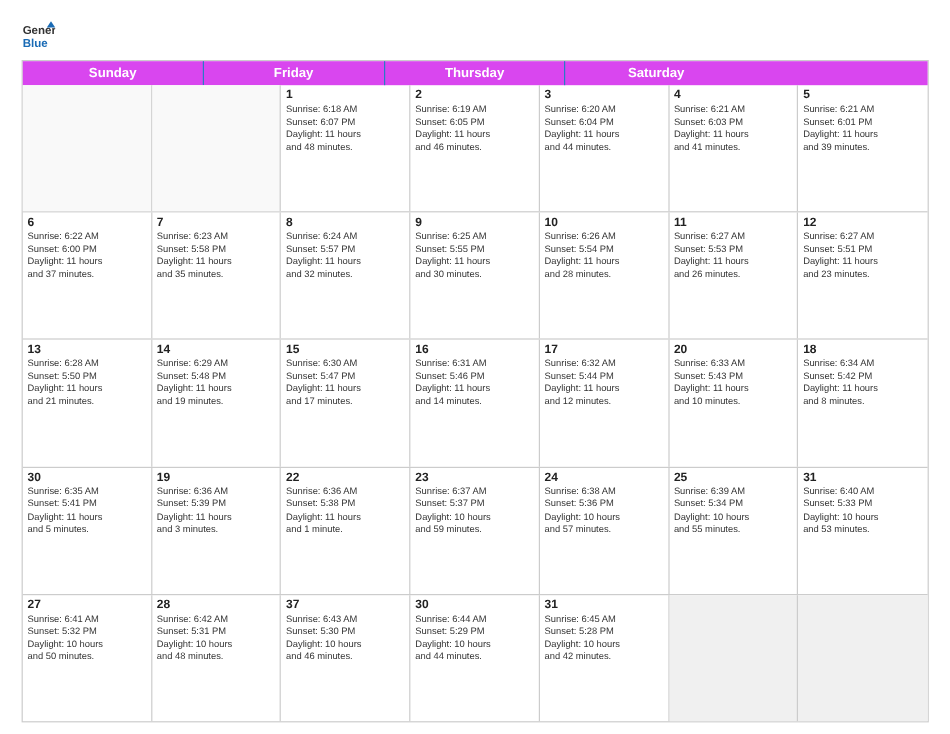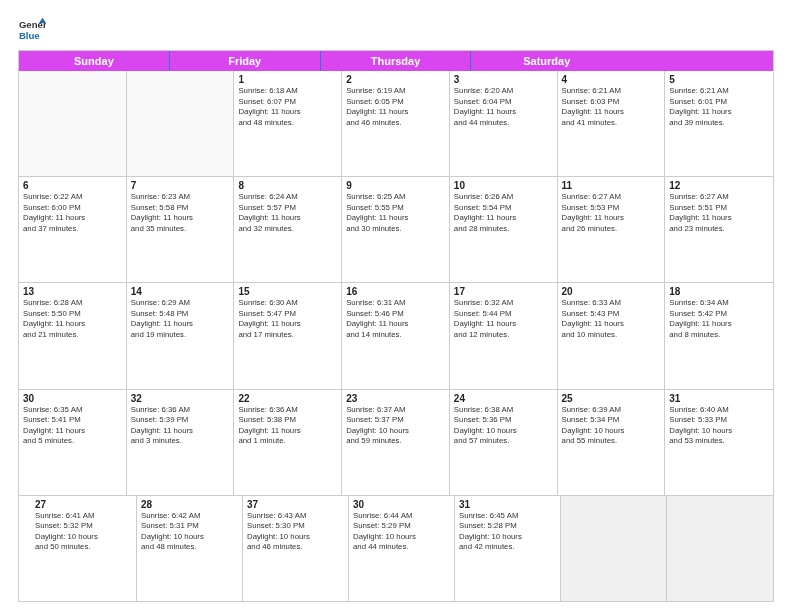--- a/index.html
+++ b/index.html
@@ -70,21 +70,21 @@
       flex: 1;
       display: flex;
       flex-direction: column;
     }
     .cal-row {
       display: grid;
       grid-template-columns: repeat(7, 1fr);
       flex: 1;
       border-bottom: 1px solid #ccc;
     }
-    .cal-row:last-child { border-bottom: none; margin-left: 12px; }
+    .cal-row:last-child { border-bottom: none; }
     .cal-cell {
       border-right: 1px solid #ccc;
       padding: 3px 4px;
       font-size: 8.2px;
       color: #333;
       vertical-align: top;
       min-height: 0;
       overflow: hidden;
     }
     .cal-cell:last-child { border-right: none; }
@@ -211,21 +211,21 @@
             <div class="day-number">18</div>
             <div class="cell-text">Sunrise: 6:34 AM<br>Sunset: 5:42 PM<br>Daylight: 11 hours<br>and 8 minutes.</div>
           </div>
         </div>
         <div class="cal-row">
           <div class="cal-cell">
             <div class="day-number">30</div>
             <div class="cell-text">Sunrise: 6:35 AM<br>Sunset: 5:41 PM<br>Daylight: 11 hours<br>and 5 minutes.</div>
           </div>
           <div class="cal-cell">
-            <div class="day-number">32</div>
+            <div class="day-number">19</div>
             <div class="cell-text">Sunrise: 6:36 AM<br>Sunset: 5:39 PM<br>Daylight: 11 hours<br>and 3 minutes.</div>
           </div>
           <div class="cal-cell">
             <div class="day-number">22</div>
             <div class="cell-text">Sunrise: 6:36 AM<br>Sunset: 5:38 PM<br>Daylight: 11 hours<br>and 1 minute.</div>
           </div>
           <div class="cal-cell">
             <div class="day-number">23</div>
             <div class="cell-text">Sunrise: 6:37 AM<br>Sunset: 5:37 PM<br>Daylight: 10 hours<br>and 59 minutes.</div>
           </div>

